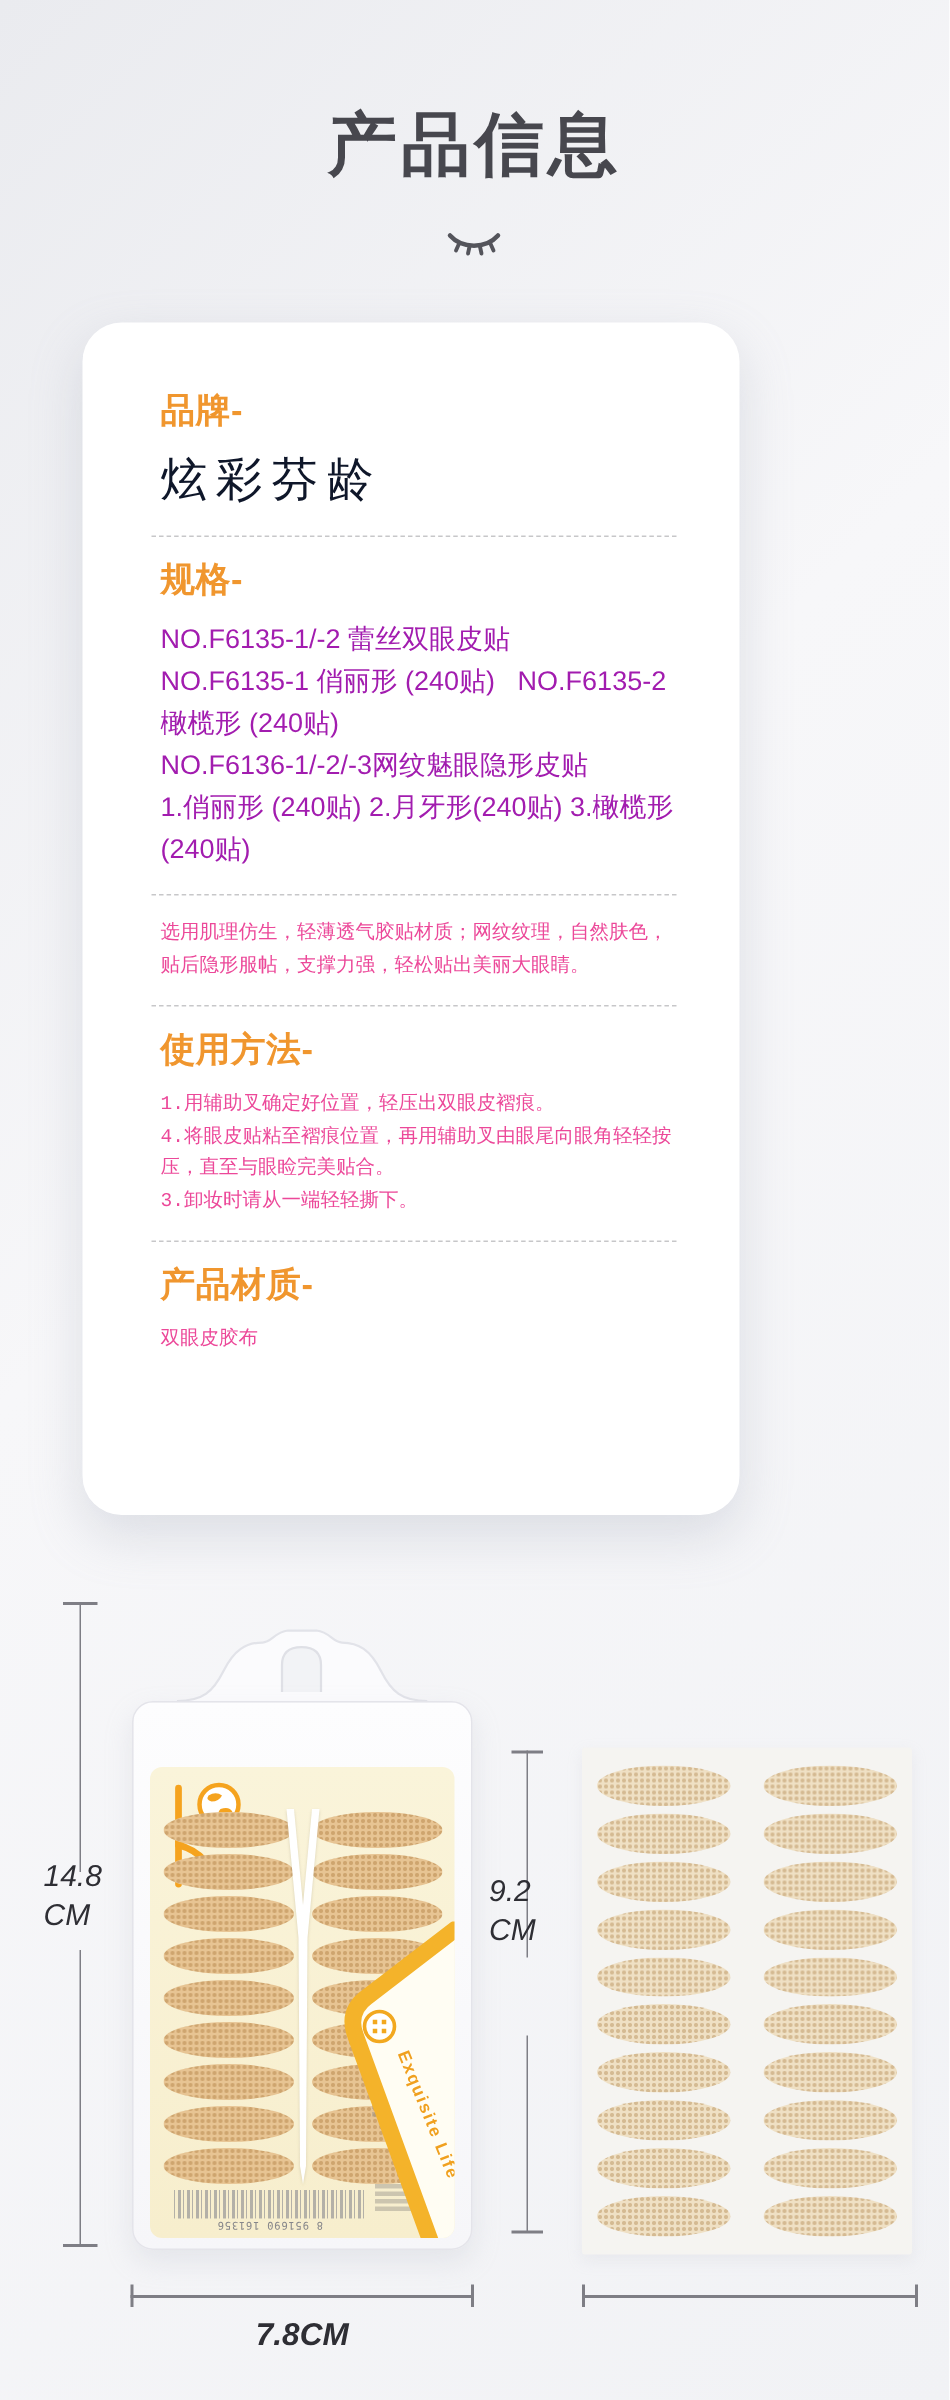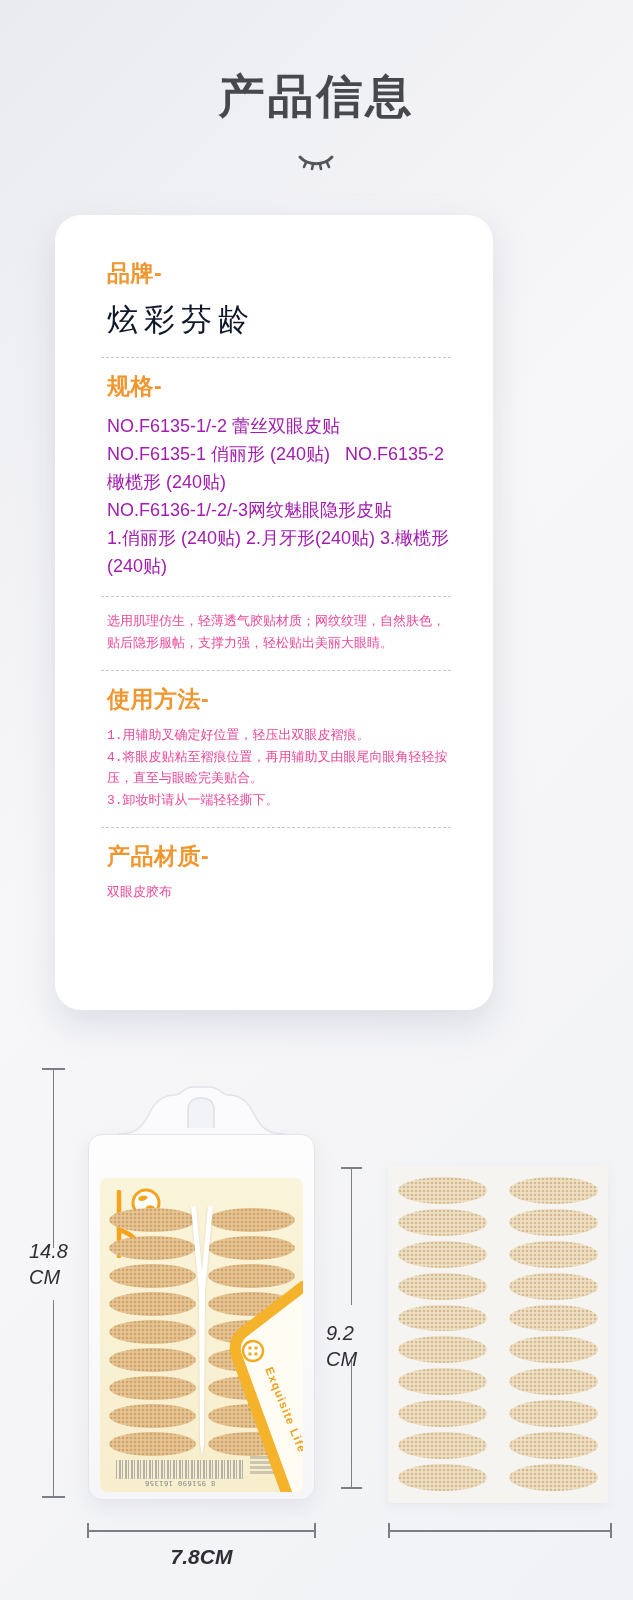--- a/index.html
+++ b/index.html
@@ -214,21 +214,21 @@
         </g>
         <text transform="translate(60,88) rotate(68)" x="0" y="0" fill="#f0a01e" font-size="11.5" font-weight="600" letter-spacing="1.2">Exquisite Life</text>
       </svg>
     </div>
   </div>
 
   <div class="dim-line" style="left:351px;top:1167px;width:1px;height:138px;"></div>
   <div class="dim-line" style="left:351px;top:1357px;width:1px;height:131px;"></div>
   <div class="dim-line" style="left:341px;top:1167px;width:21px;height:2px;"></div>
   <div class="dim-line" style="left:341px;top:1487px;width:21px;height:2px;"></div>
-  <div class="dim-label" style="left:326px;top:1320px;width:44px;">
+  <div class="dim-label" style="left:326px;top:1248px;width:44px;">
     <span>9.2</span><br>
     <span>CM</span>
   </div>
 
   <div class="sheet">
     <div class="sheet-grid">
         <div class="oval"></div>
         <div class="oval"></div>
         <div class="oval"></div>
         <div class="oval"></div>

